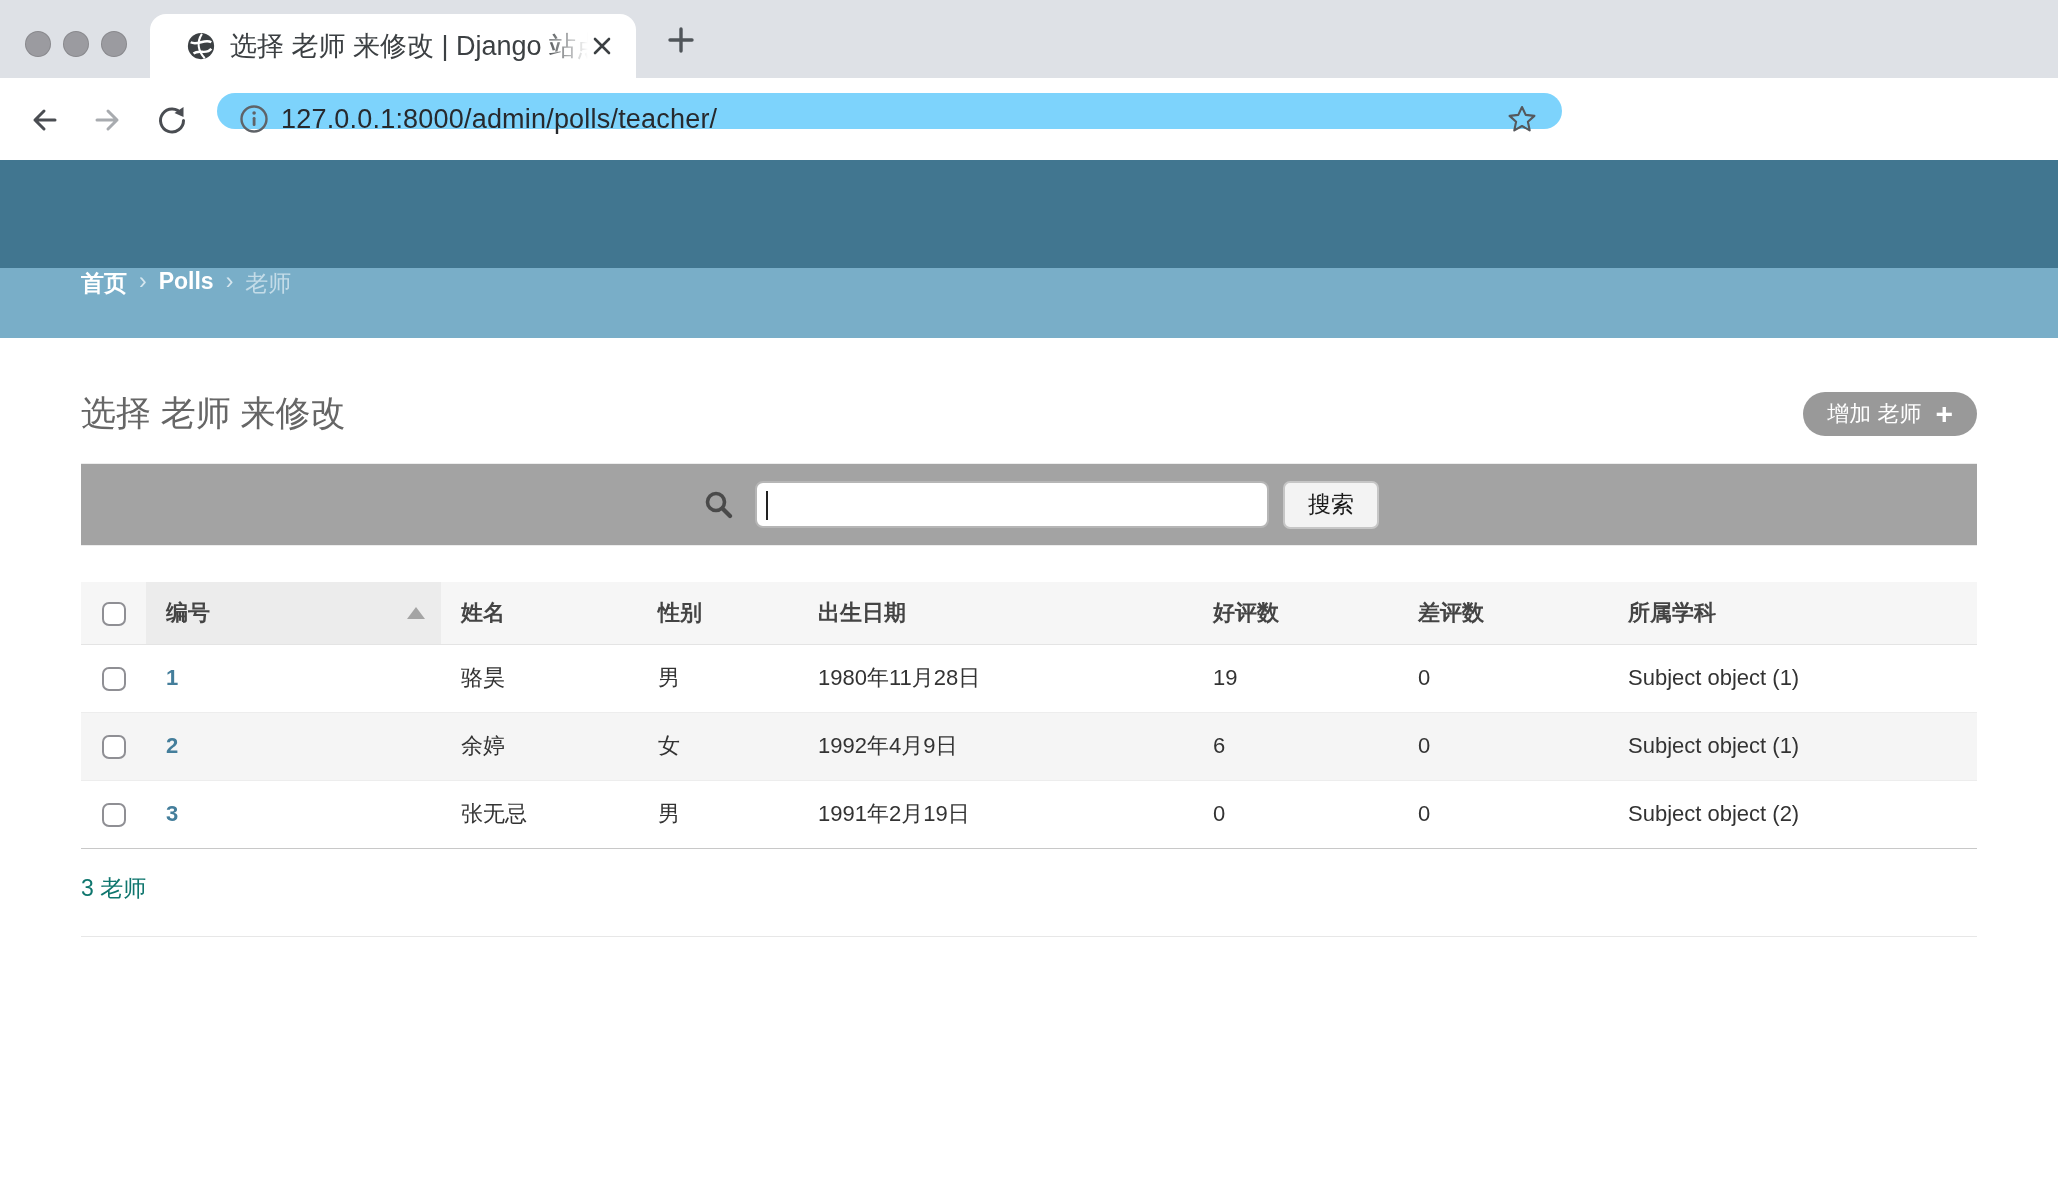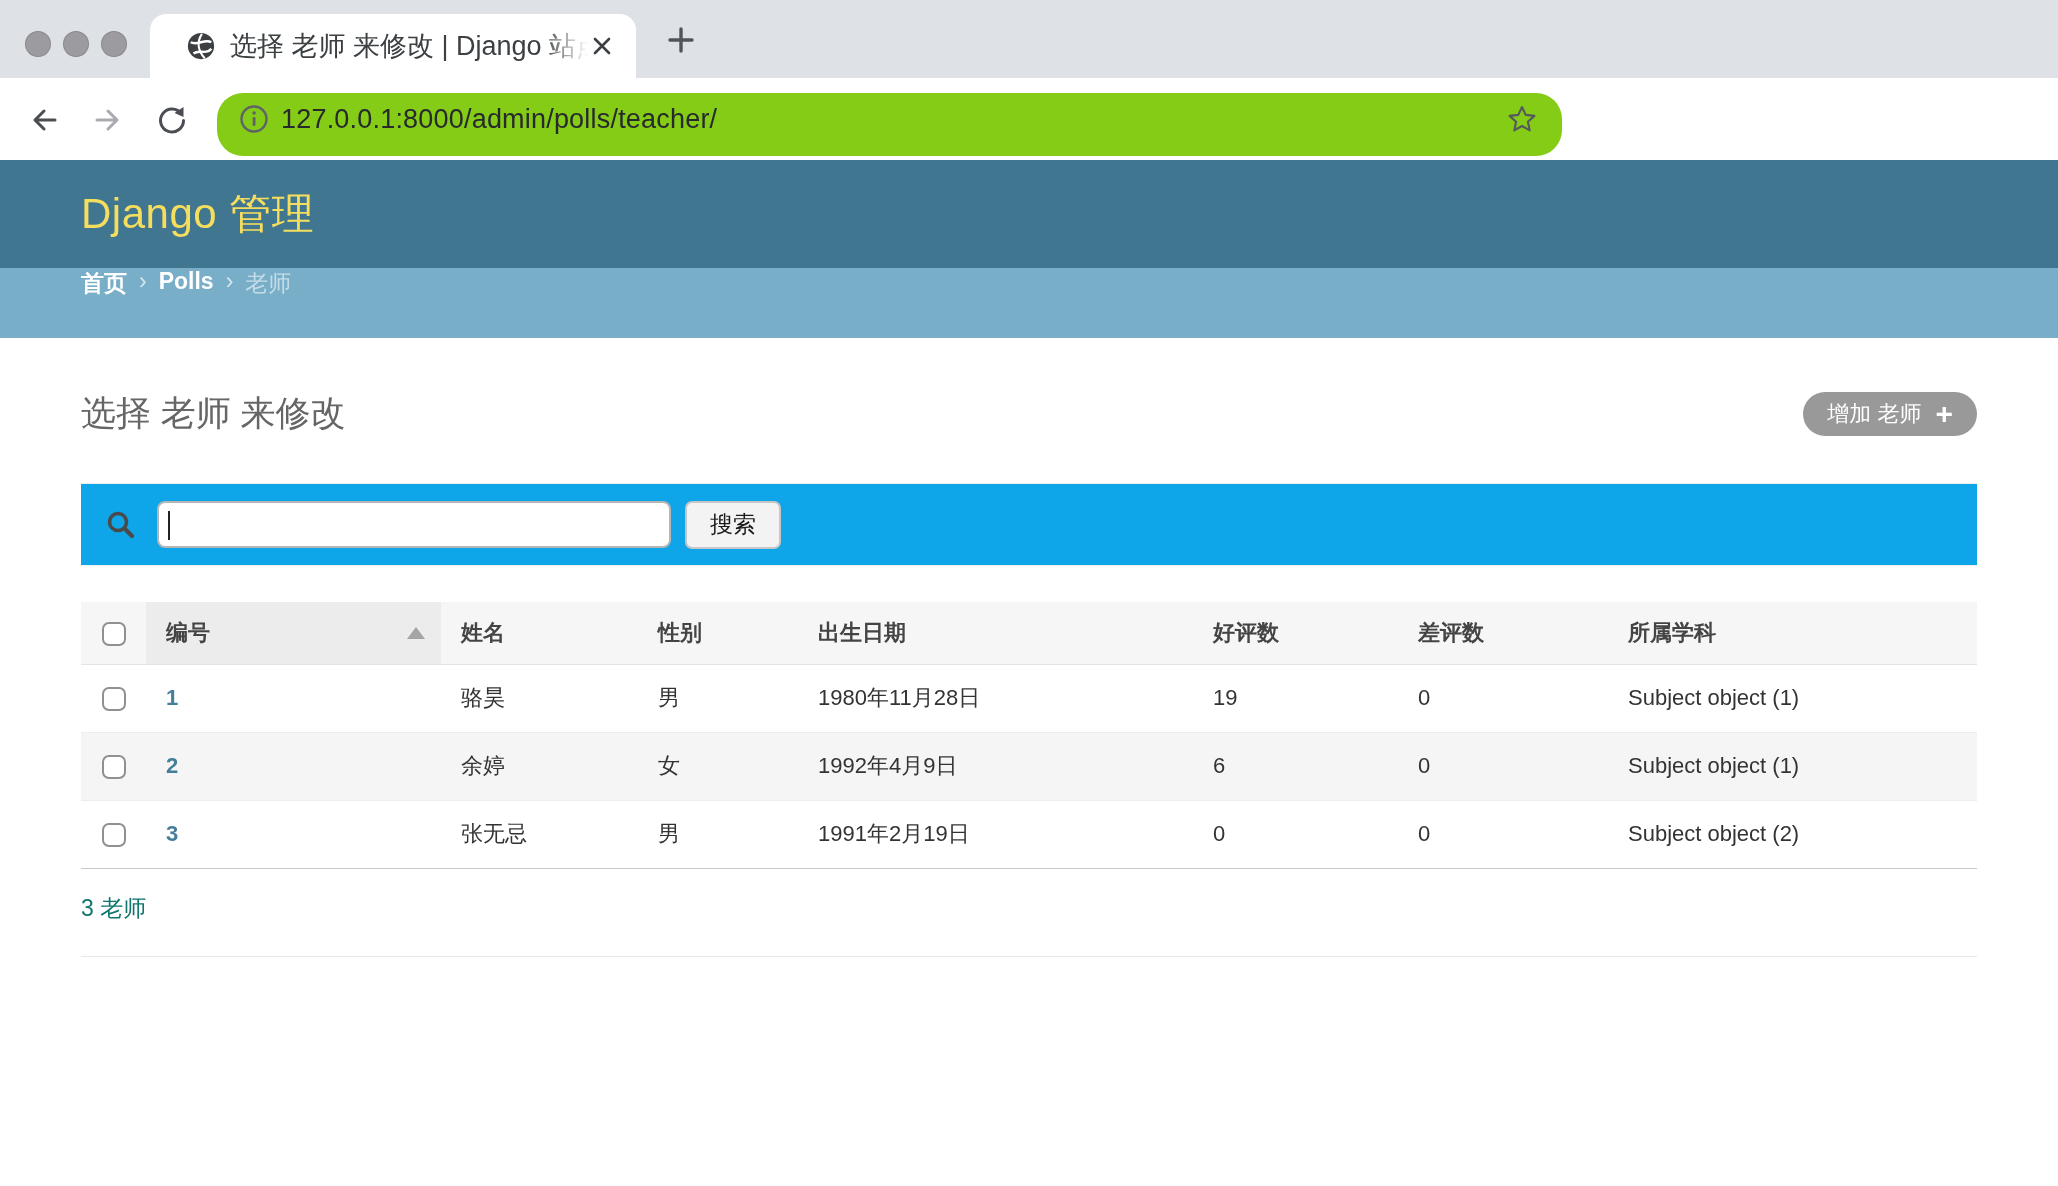--- a/index.html
+++ b/index.html
@@ -15,21 +15,21 @@
   .tab-favicon { position:absolute; left:36px; top:17px; width:30px; height:30px; }
   .tab-title-wrap { position:absolute; left:80px; top:0; width:358px; height:64px; line-height:64px; overflow:hidden; white-space:nowrap; font-size:27px; color:#3c4043; }
   .tab-title-wrap::after { content:""; position:absolute; top:0; right:0; width:46px; height:100%; background:linear-gradient(90deg, rgba(255,255,255,0), #fff); }
   .tab-close { position:absolute; right:22px; top:20px; width:24px; height:24px; cursor:pointer; }
   .newtab { position:absolute; left:666px; top:25px; width:30px; height:30px; }
 
   .toolbar { position:absolute; top:78px; left:0; right:0; height:82px; background:#fff; }
   .navbtn { position:absolute; top:26px; width:32px; height:32px; }
   .nav-back{ left:28px; } .nav-fwd{ left:92px; } .nav-reload{ left:156px; }
 
-  .omnibox { position:absolute; left:217px; top:15px; width:1345px; height:63px; border-radius:26px; background:#84cc16; }
+  .omnibox { position:absolute; left:217px; top:15px; width:1345px; height:36px; border-radius:26px; background:#7dd3fc; }
   .omni-info { position:absolute; left:22px; top:11px; width:30px; height:30px; }
   .omni-url { position:absolute; left:64px; top:0; height:52px; line-height:52px; font-size:27px; color:#27292d; letter-spacing:.2px; }
   .omni-star { position:absolute; right:24px; top:10px; width:32px; height:32px; }
 
   .ext { position:absolute; top:101px; width:38px; height:38px; }
   .ext-se { left:1584px; background:#484b50; border-radius:5px; }
   .ext-se .se-label { position:absolute; left:4px; bottom:1px; color:#fff; font-weight:700; font-size:17px; }
   .ext-se .cam-body { position:absolute; right:9px; top:6px; width:11px; height:8px; background:#fff; border-radius:1px; }
   .ext-se .cam-lens { position:absolute; right:4px; top:6px; width:0; height:0; border-top:4px solid transparent; border-bottom:4px solid transparent; border-left:5px solid #fff; }
   .ext-json { left:1650px; border:3px solid #3c4043; border-radius:50%; color:#3c4043; font-size:14px; font-weight:700; text-align:center; line-height:31px; }
@@ -64,21 +64,21 @@
   .breadcrumbs a { color:#fff; font-weight:600; text-decoration:none; cursor:pointer; }
   .breadcrumbs .bsep { margin:0 12px; color:#d5e6ef; }
 
   .content { position:absolute; top:338px; left:0; right:0; bottom:0; background:#fff; padding:0 81px; }
 
   .title-row { margin-top:52px; display:flex; align-items:center; justify-content:space-between; }
   .page-title { font-size:35px; color:#666; font-weight:400;text-align:right; }
   .add-btn { height:44px; border-radius:22px; background:#999; color:#fff; display:flex; align-items:center; padding:0 24px; font-size:22px; cursor:pointer; }
   .add-btn .plus { font-size:30px; font-weight:700; margin-left:14px; line-height:1; }
 
-  .search-bar { margin-top:46px; height:83px; background:#0ea5e9; border-top:1px solid #ededed; border-bottom:1px solid #ededed; display:flex; align-items:center; }
+  .search-bar { margin-top:26px; height:83px; background:#a3a3a3; border-top:1px solid #ededed; border-bottom:1px solid #ededed; display:flex; align-items:center;justify-content:center; }
   .search-bar svg { margin-left:23px; }
   .search-input { margin-left:19px; width:514px; height:47px; background:#fff; border:2px solid #b6b6b6; border-radius:8px; position:relative; }
   .search-input .caret { position:absolute; left:9px; top:8px; width:2px; height:29px; background:#222; }
   .btn-native { margin-left:14px; height:48px; padding:0 23px; background:#f3f3f3; border:2px solid #c6c6c6; border-radius:7px; font-size:23px; color:#1a1a1a; display:flex; align-items:center; cursor:pointer; font-family:inherit; }
 
   .action-row { margin-top:42px; display:flex; align-items:center; font-size:23px; }
   .action-label { color:#666; margin-left:22px; }
   .action-select { margin-left:19px; width:256px; height:47px; background:#fff; border:2px solid #c2c2c2; border-radius:9px; display:flex; align-items:center; justify-content:space-between; padding:0 15px 0 16px; color:#111; cursor:pointer; font-weight:700; letter-spacing:1px; }
   .action-go { margin-left:17px; }
   .action-counter { color:#666; margin-left:29px; }
@@ -189,21 +189,20 @@
   </svg>
 
   <div class="kebab">
       <i></i>
       <i></i>
       <i></i>
     </div>
 </div>
 
 <div class="admin-header">
-  <div class="brand">Django 管理</div>
 </div>
 
 <div class="breadcrumbs">
   <a>首页</a>
   <span class="bsep">›</span>
   <a>Polls</a>
   <span class="bsep">›</span>
   <span>老师</span>
 </div>
 

